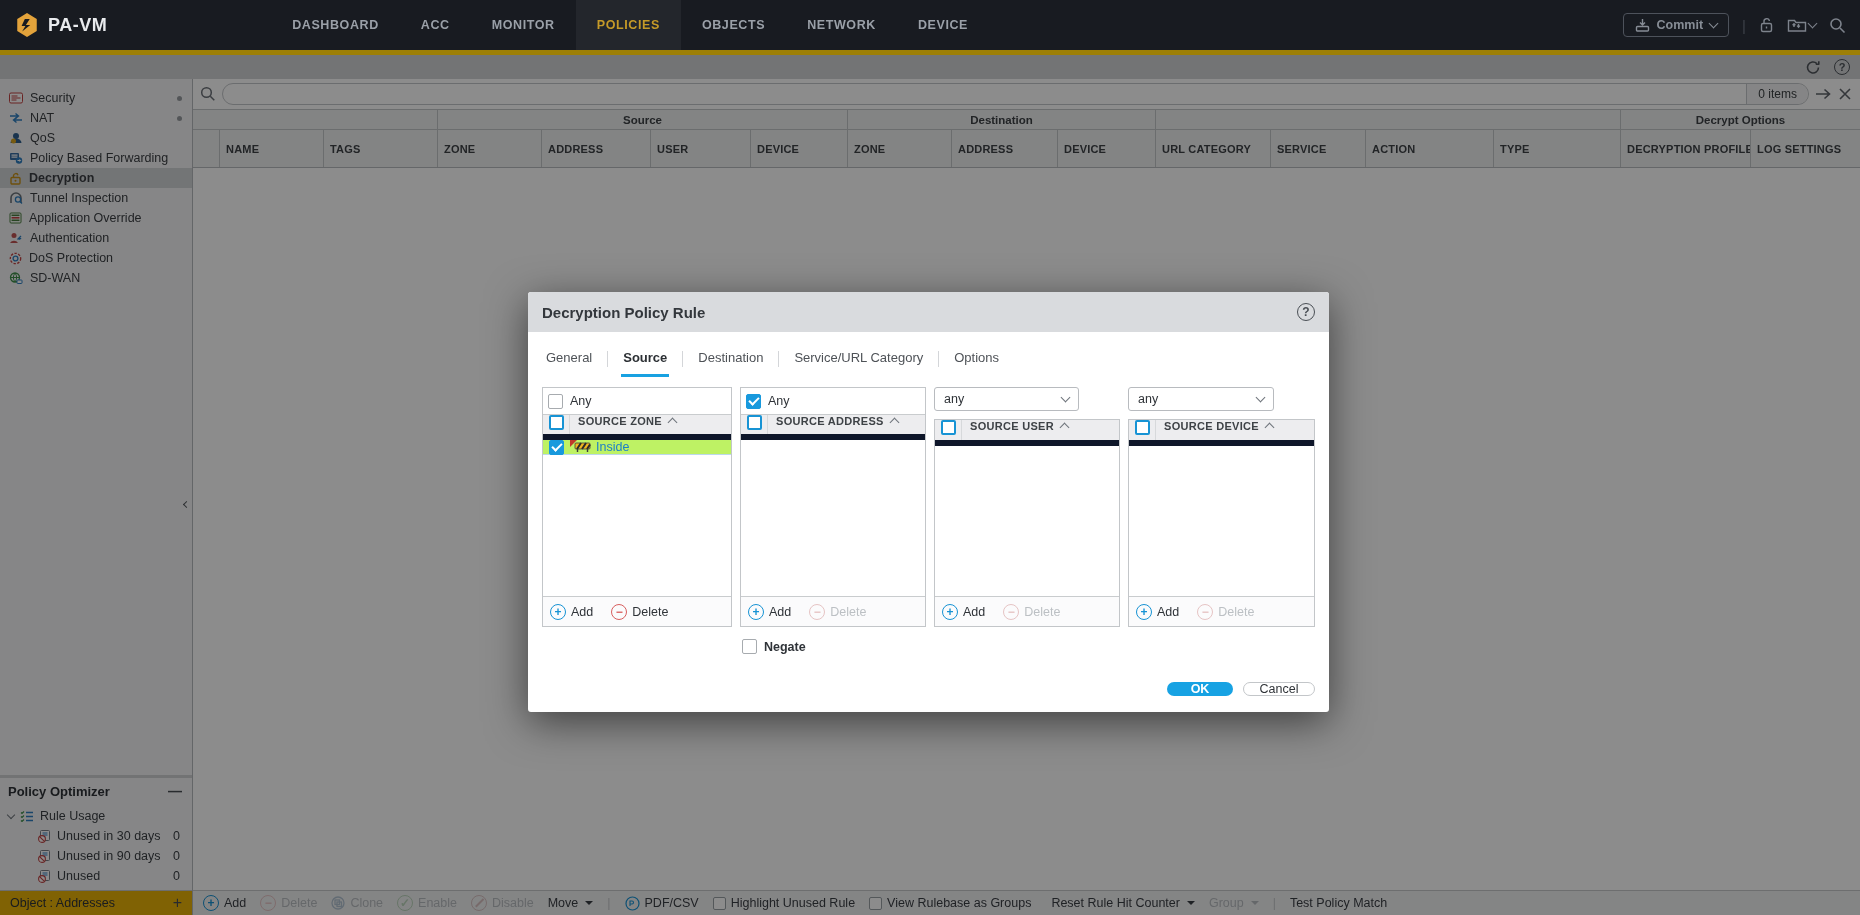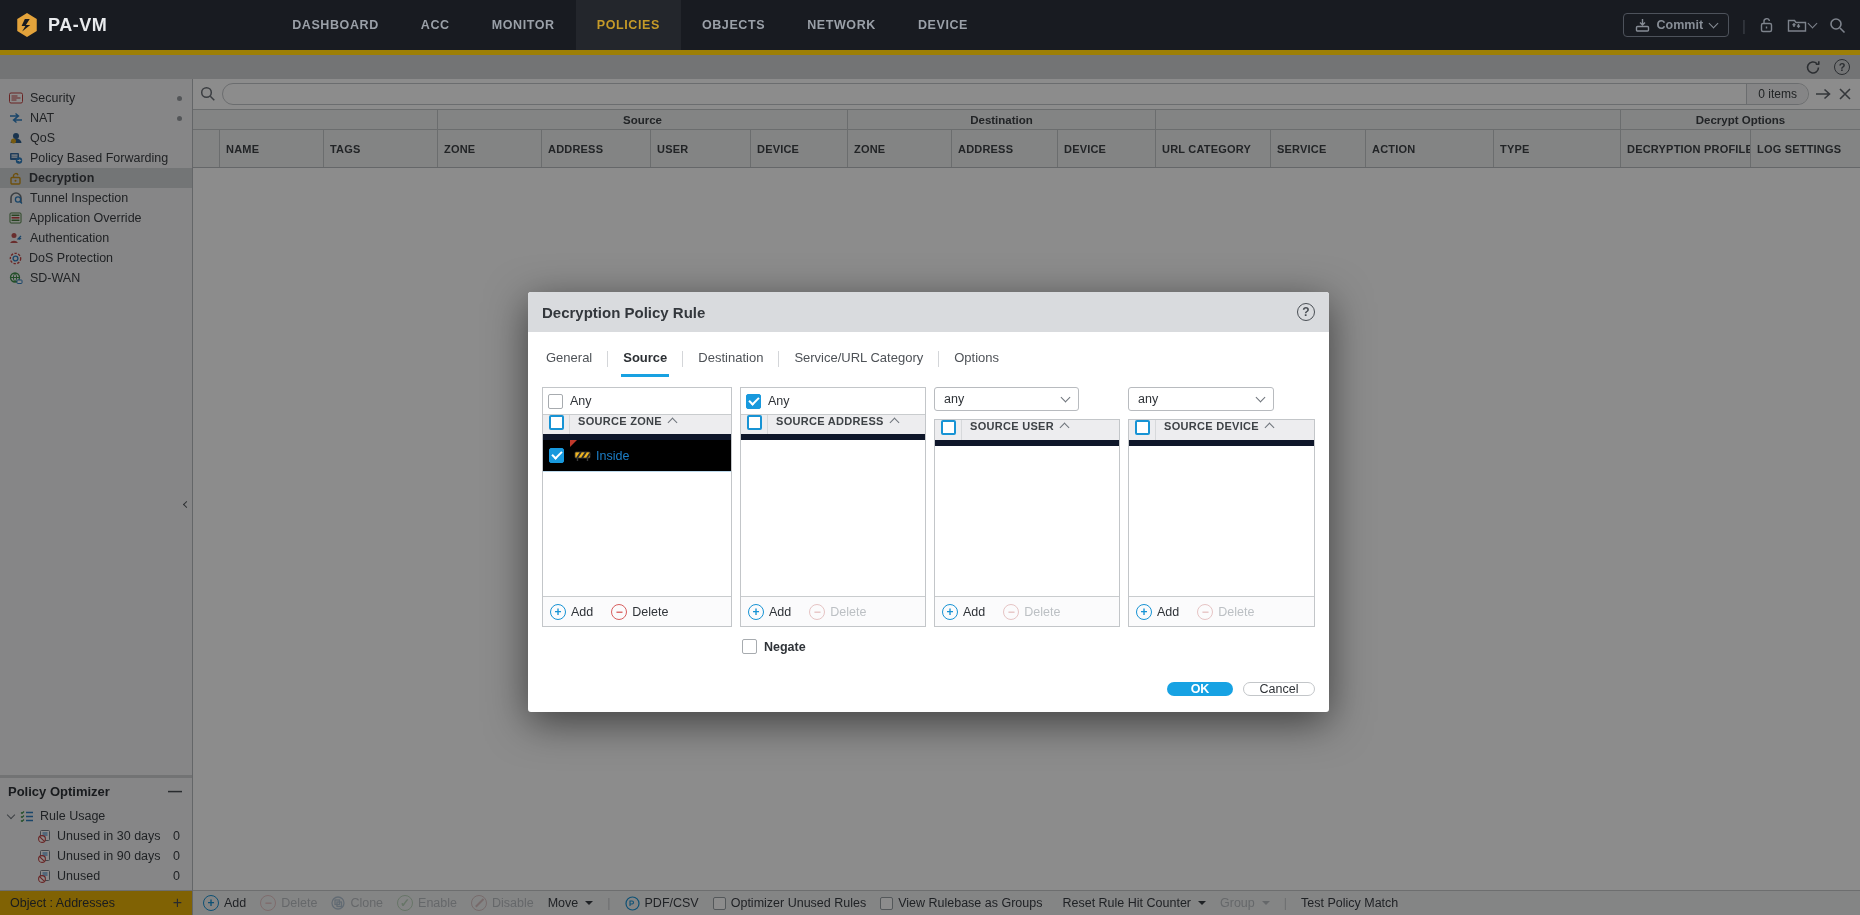--- a/index.html
+++ b/index.html
@@ -117,21 +117,21 @@
   .dlg-cols { display:flex; gap:8px; padding:10px 14px 0 14px; height:250px; }
   .dcol { display:flex; flex-direction:column; }
   .dcol.c0 { width:190px; } .dcol.c1 { width:186px; } .dcol.c2 { width:186px; } .dcol.c3 { width:187px; }
   .panel { border:1px solid #c3c6c9; display:flex; flex-direction:column; flex:1; background:#fff; }
   .any-row { height:26px; display:flex; align-items:center; gap:7px; padding-left:5px; font-size:12.5px; color:#2f3338; }
   .lhead { height:26px; background:#ededef; border-top:1px solid #c9ccce; border-bottom:6px solid #0f172a;
     display:flex; }
   .lhead .cbcell { width:27px; display:flex; justify-content:center; border-right:1px solid #d7d9db; }
   .lhead .htxt { font-size:11px; font-weight:bold; letter-spacing:.3px; color:#3e4246; padding-left:8px; padding-right:7px; }
   .lbody { flex:1; background:#fff; overflow:hidden; }
-  .lrow { height:32px; background:#000000; border-bottom:1px solid #bcd9ec; display:flex; align-items:center; cursor:pointer;justify-content:space-between; }
+  .lrow { height:15px; background:#bef264; border-bottom:1px solid #bcd9ec; display:flex; align-items:center; cursor:pointer;justify-content:space-between; }
   .lrow .cbcell { width:27px; display:flex; justify-content:center; }
   .lrow .rcell { position:relative; display:flex; align-items:center; gap:5px; padding-left:4px; flex:1; height:100%; }
   .edit-corner { position:absolute; left:0; top:0; width:0; height:0; border-top:7px solid #c0392b; border-right:7px solid transparent; }
   .lrow .rlabel { font-size:12.5px; color:#1c7fc8; }
   .lfoot { height:30px; border-top:1px solid #c9ccce; background:#fbfbfc; display:flex; align-items:center;
     gap:18px; padding-left:7px; }
   .foot-btn { display:flex; align-items:center; gap:5px; font-size:12.5px; color:#2f3338; cursor:pointer; }
   .foot-btn.disabled { color:#bcc0c4; }
   .dd { height:24px; width:78%; border:1px solid #b8bbbf; border-radius:3px; background:#fff; margin-bottom:8px;
     display:flex; align-items:center; padding:0 9px; font-size:12.5px; color:#2f3338; cursor:pointer; flex:none; }
@@ -437,21 +437,21 @@
         <span class="tb-sep">|</span>
         <span class="tb-item">
             <svg width="15" height="15" viewBox="0 0 15 15" stroke="#1793d4" stroke-width="1.2" fill="none">
               <circle cx="7.5" cy="7.5" r="6.5"></circle>
               <path d="M5 10V5h2a1.5 1.5 0 0 1 0 3H5" stroke-width="1.1"></path>
             </svg>
             <span>PDF/CSV</span>
           </span>
         <span class="tb-item">
             <span class="tb-check"></span>
-            <span>Optimizer Unused Rules</span>
+            <span>Highlight Unused Rule</span>
           </span>
         <span class="tb-item">
             <span class="tb-check"></span>
             <span>View Rulebase as Groups</span>
           </span>
         <span class="tb-item" style="margin-left:6px">
             <span>Reset Rule Hit Counter</span>
             <span class="caret-dn"></span>
           </span>
         <span class="tb-item disabled">

